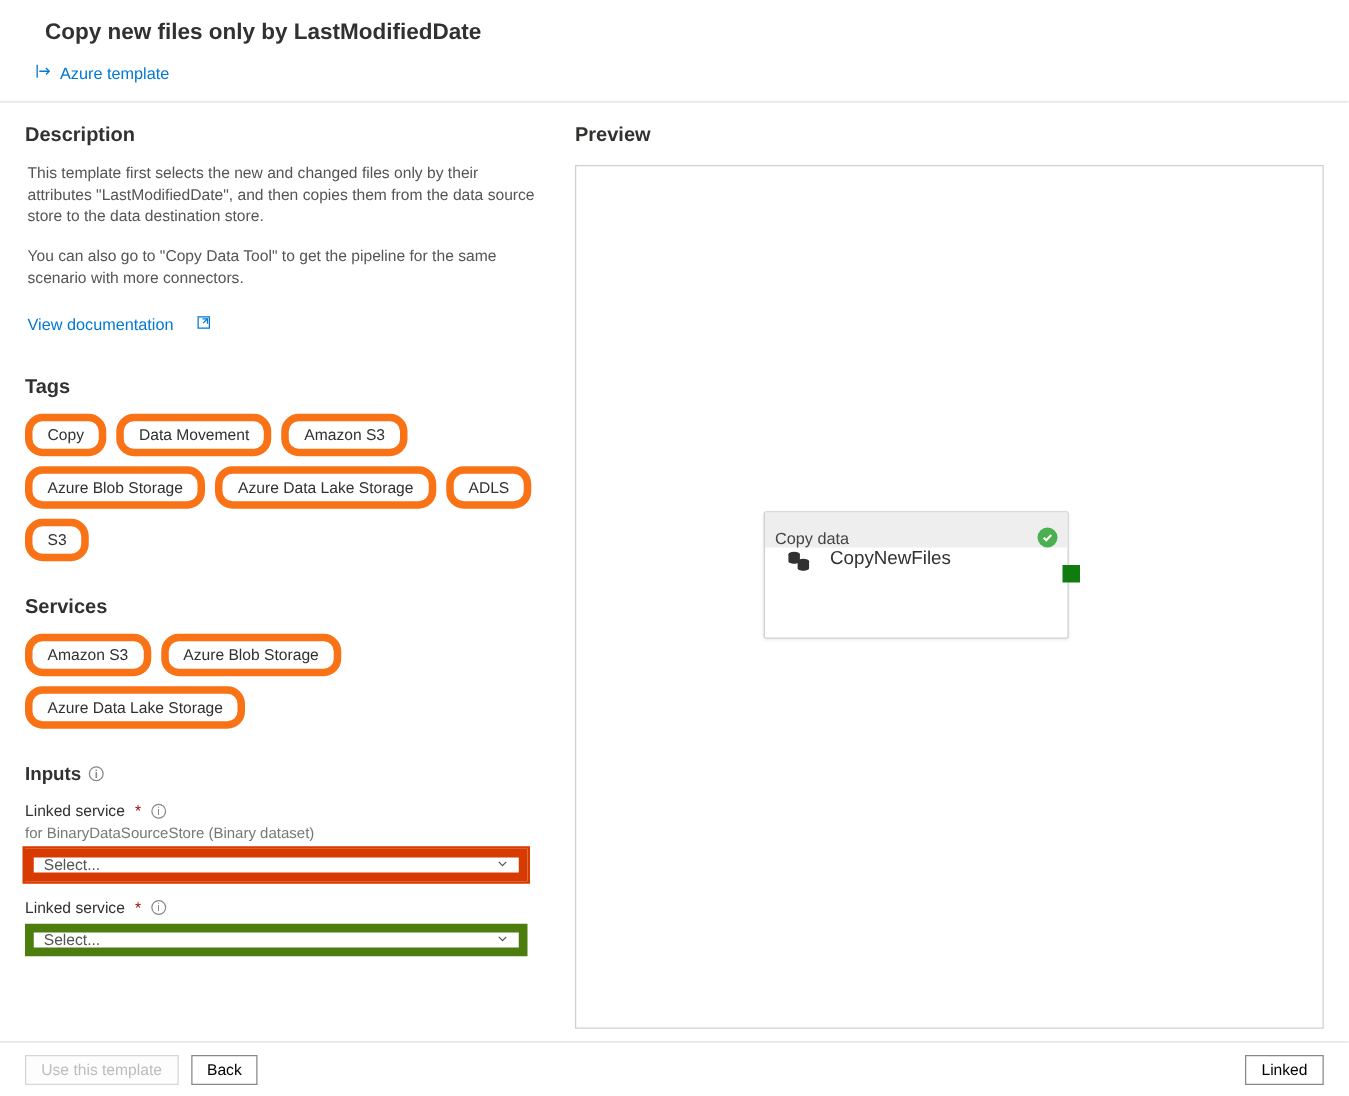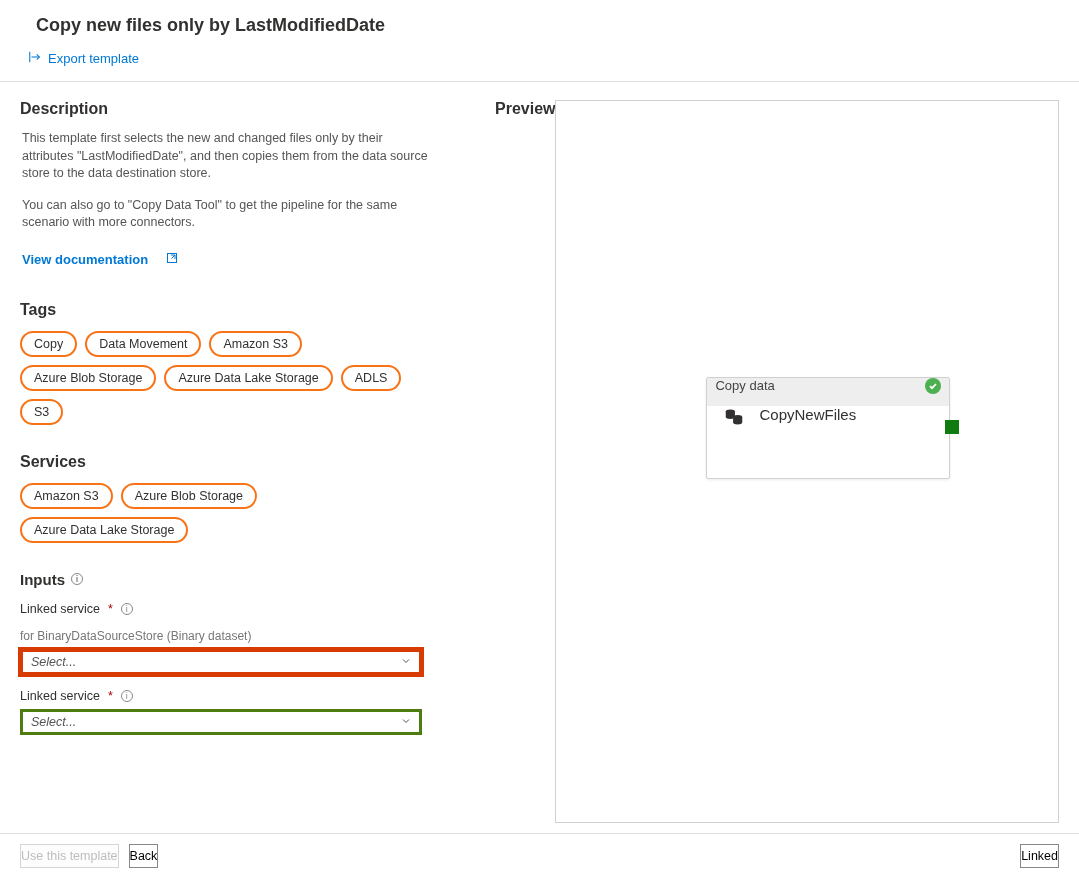--- a/index.html
+++ b/index.html
@@ -45,22 +45,21 @@
     padding: 18px 20px 10px 20px;
     overflow: hidden;
   }
   .left {
     width: 410px;
     flex-shrink: 0;
   }
   .right {
     flex: 1;
     display: flex;
-    flex-direction: row;
-    margin-left: 35px;
+    flex-direction: column;
   }
   .section-h {
     font-size: 16px;
     font-weight: 600;
     margin: 0 0 12px 0;
   }
   .desc-box {
     padding: 0 0 8px 2px;
   }
   .desc-p {
@@ -71,32 +70,31 @@
   }
   .doc-link {
     color: #0078d4;
     text-decoration: none;
     font-size: 13px;
     display: inline-flex;
     align-items: center;
     gap: 18px;
     cursor: pointer;
     margin-top: 6px;
-    font-weight: bold;
   }
   .ext-icon { width: 12px; height: 12px; }
   .tags-block { margin-top: 26px; }
   .pill-row {
     display: flex;
     flex-wrap: wrap;
     gap: 8px;
     margin-top: 8px;
   }
   .pill {
-    border: 2px solid #f97316;
+    border: 6px solid #f97316;
     border-radius: 14px;
     padding: 4px 12px;
     font-size: 12.5px;
     background: #fff;
   }
   .services-block { margin-top: 28px; }
   .inputs-block { margin-top: 28px; }
   .inputs-h {
     font-size: 15px;
     font-weight: 600;
@@ -119,37 +117,36 @@
     font-size: 12.5px;
     display: flex;
     align-items: center;
     gap: 8px;
     text-align: center;
   }
   .req { color: #a80000; }
   .field-sub {
     font-size: 12px;
     color: #777;
-    margin-top: 13px;
+    margin-top: 3px;
   }
   .select {
     width: 402px;
     height: 26px;
-    border: 3px solid #4d7c0f;
+    border: 7px solid #4d7c0f;
     margin-top: 6px;
     padding: 0 8px;
     display: flex;
     align-items: center;
     justify-content: space-between;
     font-size: 12.5px;
     color: #555;
     background: #fff;
     cursor: pointer;
     position: relative;
-    font-style: italic;
   }
   .select.highlight {
     outline: 2px solid #d83b01;
     outline-offset: 0;
     border-color: #d83b01;
   }
   .chev {
     width: 10px; height: 10px;
     color: #555;
   }
@@ -171,21 +168,21 @@
     width: 244px;
     border: 1px solid #d0d0d0;
     border-radius: 2px;
     background: #fff;
     box-shadow: 0 1px 3px rgba(0,0,0,0.08);
   }
   .activity-head {
     background: #eeeeee;
     height: 28px;
     display: flex;
-    align-items: flex-start;
+    align-items: flex-end;
     justify-content: space-between;
     padding: 0 8px 0 8px;
     font-size: 13px;
     color: #444;
   }
   .check-icon {
     width: 16px; height: 16px;
     background: #4caf50;
     border-radius: 50%;
     display: flex;
@@ -213,21 +210,21 @@
     border-top: 1px solid #e1dfdd;
     height: 44px;
     display: flex;
     align-items: center;
     justify-content: space-between;
     padding: 0 20px;
   }
   .footer-left { display: flex; gap: 10px; }
   .btn {
     height: 24px;
-    padding: 0 0;
+    padding: 0 12px;
     font-size: 12.5px;
     font-family: inherit;
     border: 1px solid #8a8886;
     background: #fff;
     cursor: pointer;
   }
   .btn.disabled {
     border-color: #d6d6d6;
     color: #bdbdbd;
     background: #fdfdfd;
@@ -242,21 +239,21 @@
 
   <div class="export-row">
     <a class="export-link">
       <span>
         <svg class="export-icon" viewBox="0 0 16 16" fill="none" stroke="#0078d4" stroke-width="1.2">
           <path d="M2 2v12"></path>
             <path d="M4 8h9"></path>
             <path d="M10 5l3 3-3 3"></path>
         </svg>
       </span>
-      <span>Export template</span>
+      <span>Azure template</span>
     </a>
   </div>
 
   <div class="main">
     <div class="left">
       <div class="section-h">Description</div>
       <div class="desc-box">
         <p class="desc-p">This template first selects the new and changed files only by their attributes "LastModifiedDate", and then copies them from the data source store to the data destination store.</p>
         <p class="desc-p">You can also go to "Copy Data Tool" to get the pipeline for the same scenario with more connectors.</p>
         <a class="doc-link">

